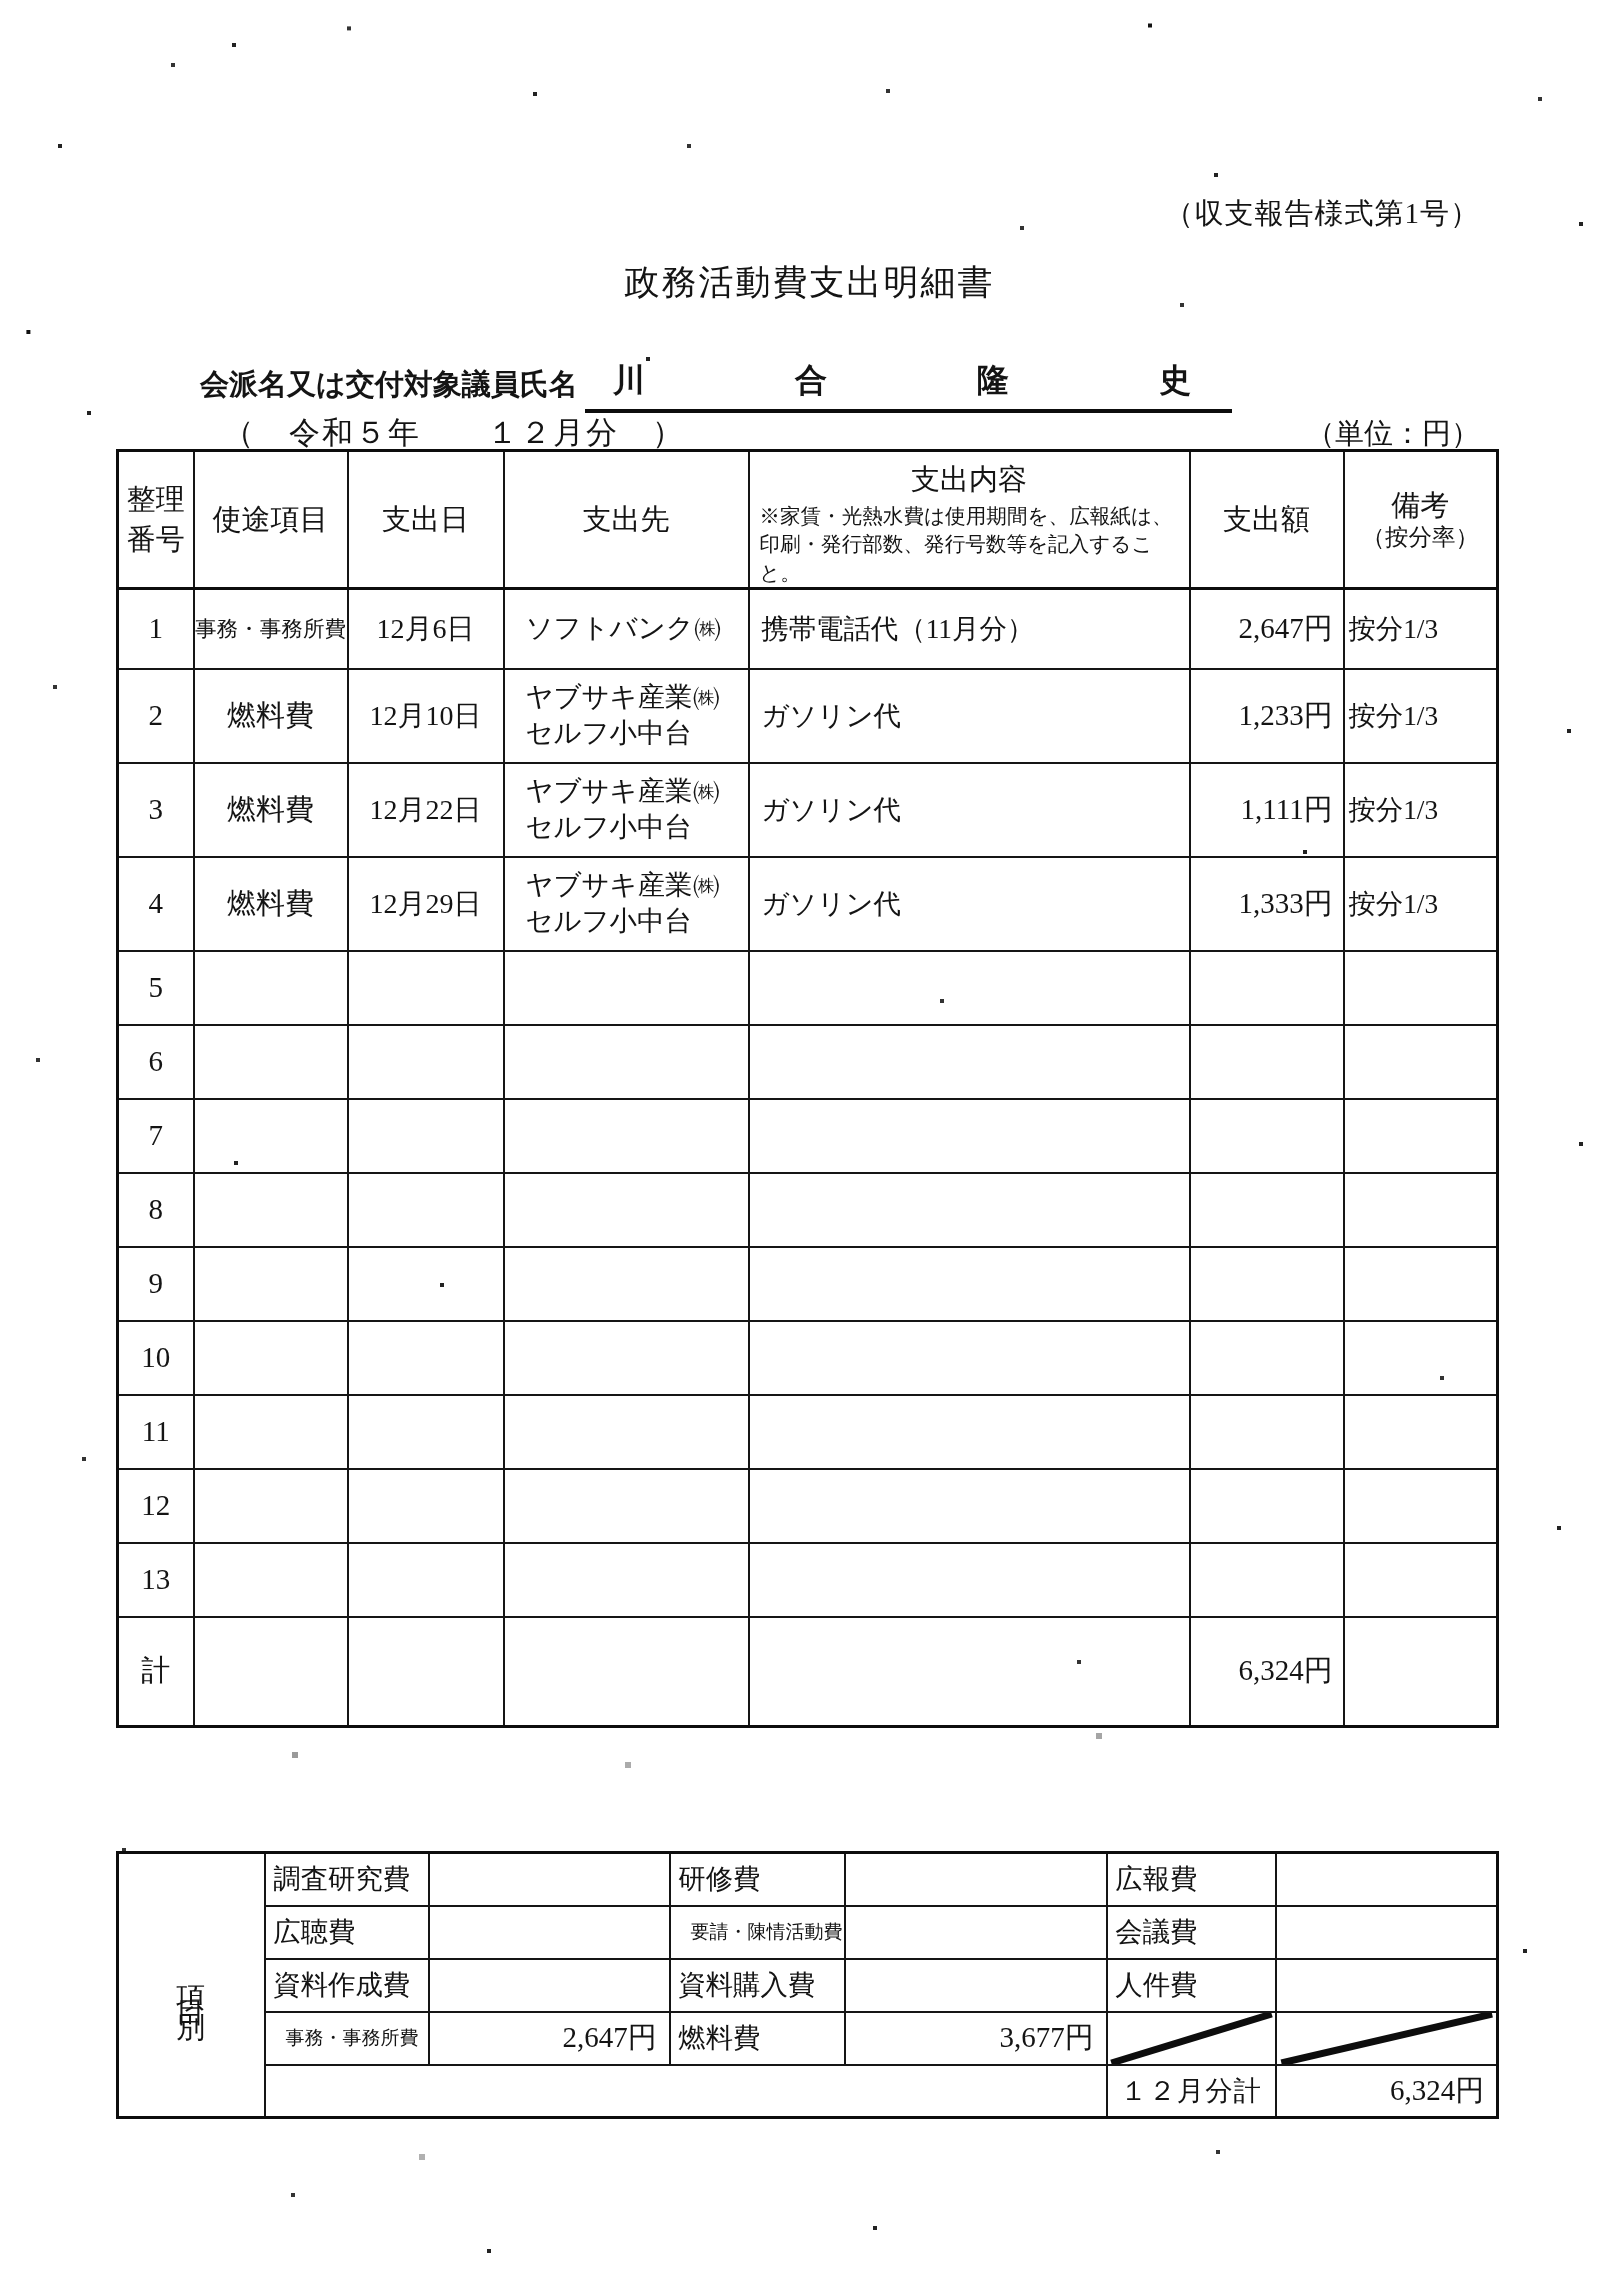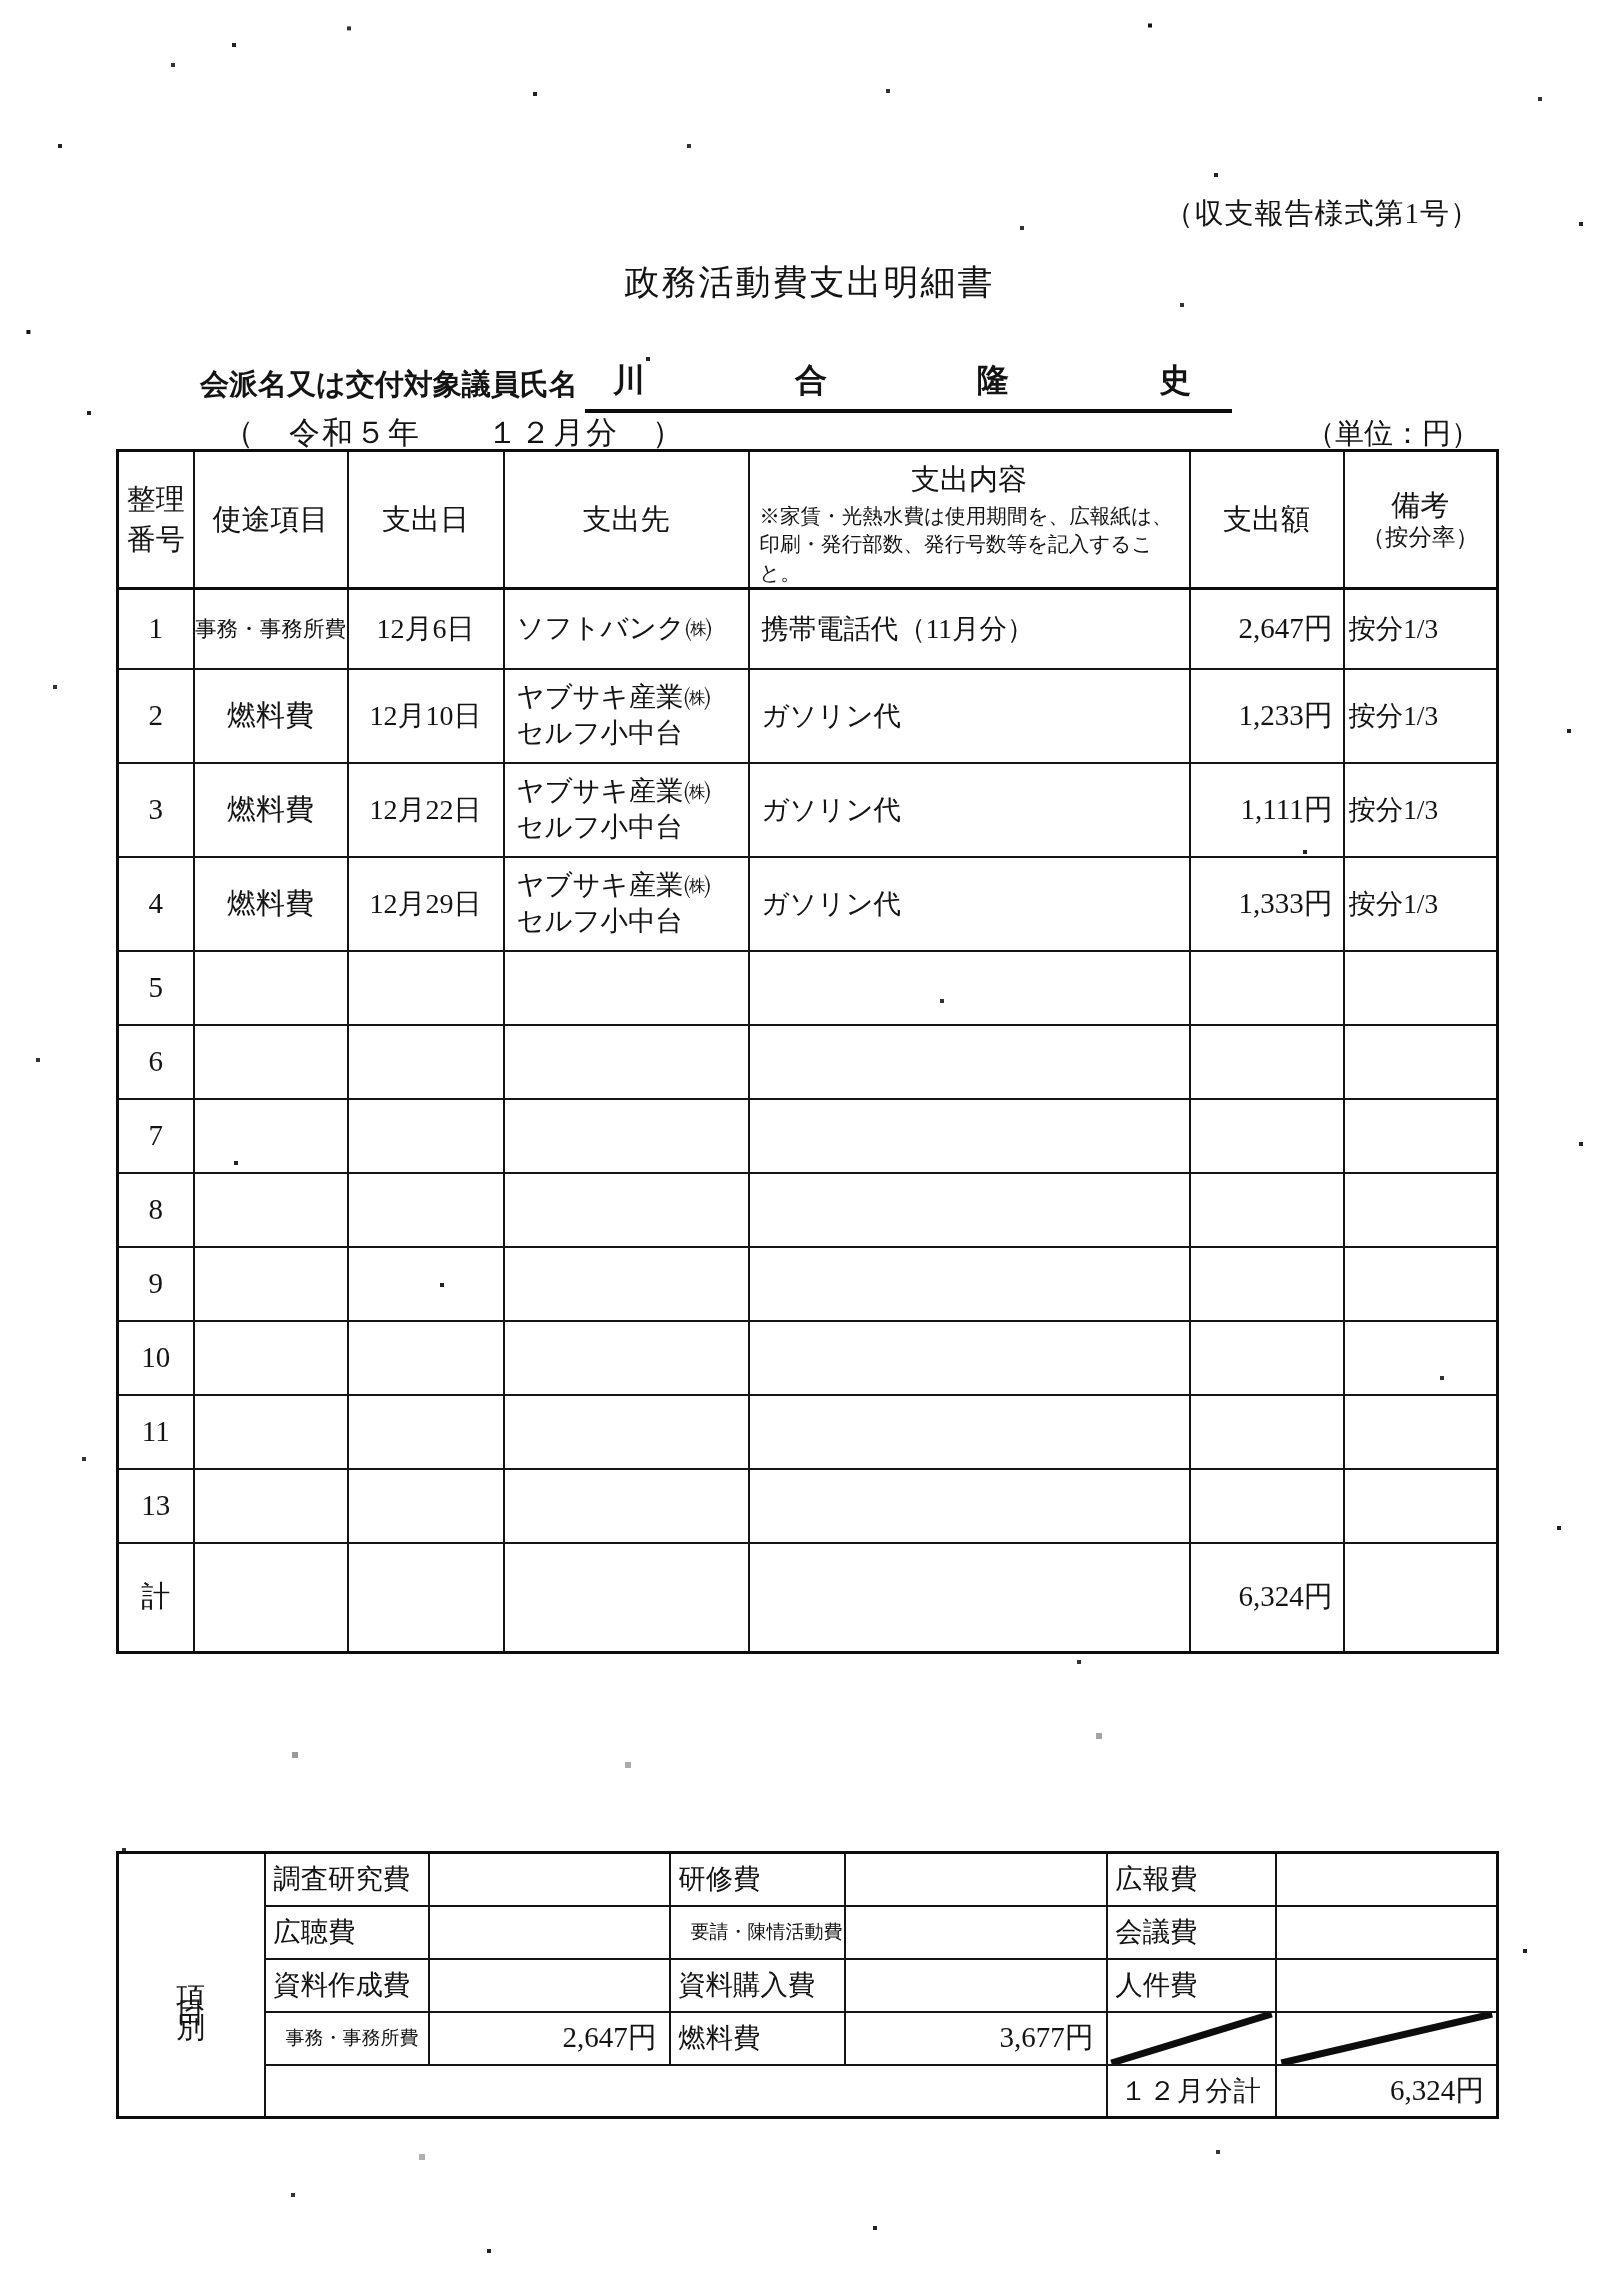--- a/index.html
+++ b/index.html
@@ -35,21 +35,21 @@
   .hc-note{font-size:20.6px;line-height:1.38;text-align:left;padding:2px 7.8px 0 9.8px;}
   .h-remarks div{line-height:1.2;}
   .hr2{font-size:23.5px;}
   #main-rows tr{height:74px;}
   #main-rows tr:nth-child(1){height:80px;}
   #main-rows tr:nth-child(2),#main-rows tr:nth-child(3),#main-rows tr:nth-child(4){height:94px;}
   .c-no{font-size:29px;text-align:center;}
   .c-item{font-size:29px;text-align:center;}
   .c-item.sm{font-size:21.6px;}
   .c-date{font-size:28px;text-align:center;}
-  .c-payee{font-size:27.4px;text-align:left;padding-left:12px;line-height:1.3;}
+  .c-payee{font-size:27.4px;text-align:left;padding-left:21px;line-height:1.3;}
   .c-content{font-size:27.4px;text-align:left;padding-left:11.8px;}
   .c-amount{font-size:29px;text-align:right;padding-right:9.8px;}
   .c-remarks{font-size:27.4px;text-align:left;padding-left:3.9px;}
   .total-row{height:110px;}
   .total-row td{border-top:2.9px solid #0d0d0d;}
 
   
   .summary-table tr{height:53px;}
   .side-cell{vertical-align:middle;text-align:center;}
   .vert{writing-mode:vertical-rl;text-orientation:upright;font-size:29px;letter-spacing:13.7px;margin:0 auto;}
@@ -225,20 +225,29 @@
         <tr>
       <td class="c-no">11</td>
       <td class="c-item"></td>
       <td class="c-date"></td>
       <td class="c-payee"></td>
       <td class="c-content"></td>
       <td class="c-amount"></td>
       <td class="c-remarks"></td>
     </tr>
         <tr>
+      <td class="c-no">12</td>
+      <td class="c-item"></td>
+      <td class="c-date"></td>
+      <td class="c-payee"></td>
+      <td class="c-content"></td>
+      <td class="c-amount"></td>
+      <td class="c-remarks"></td>
+    </tr>
+        <tr>
       <td class="c-no">13</td>
       <td class="c-item"></td>
       <td class="c-date"></td>
       <td class="c-payee"></td>
       <td class="c-content"></td>
       <td class="c-amount"></td>
       <td class="c-remarks"></td>
     </tr>
       </tbody>
     <tbody>

